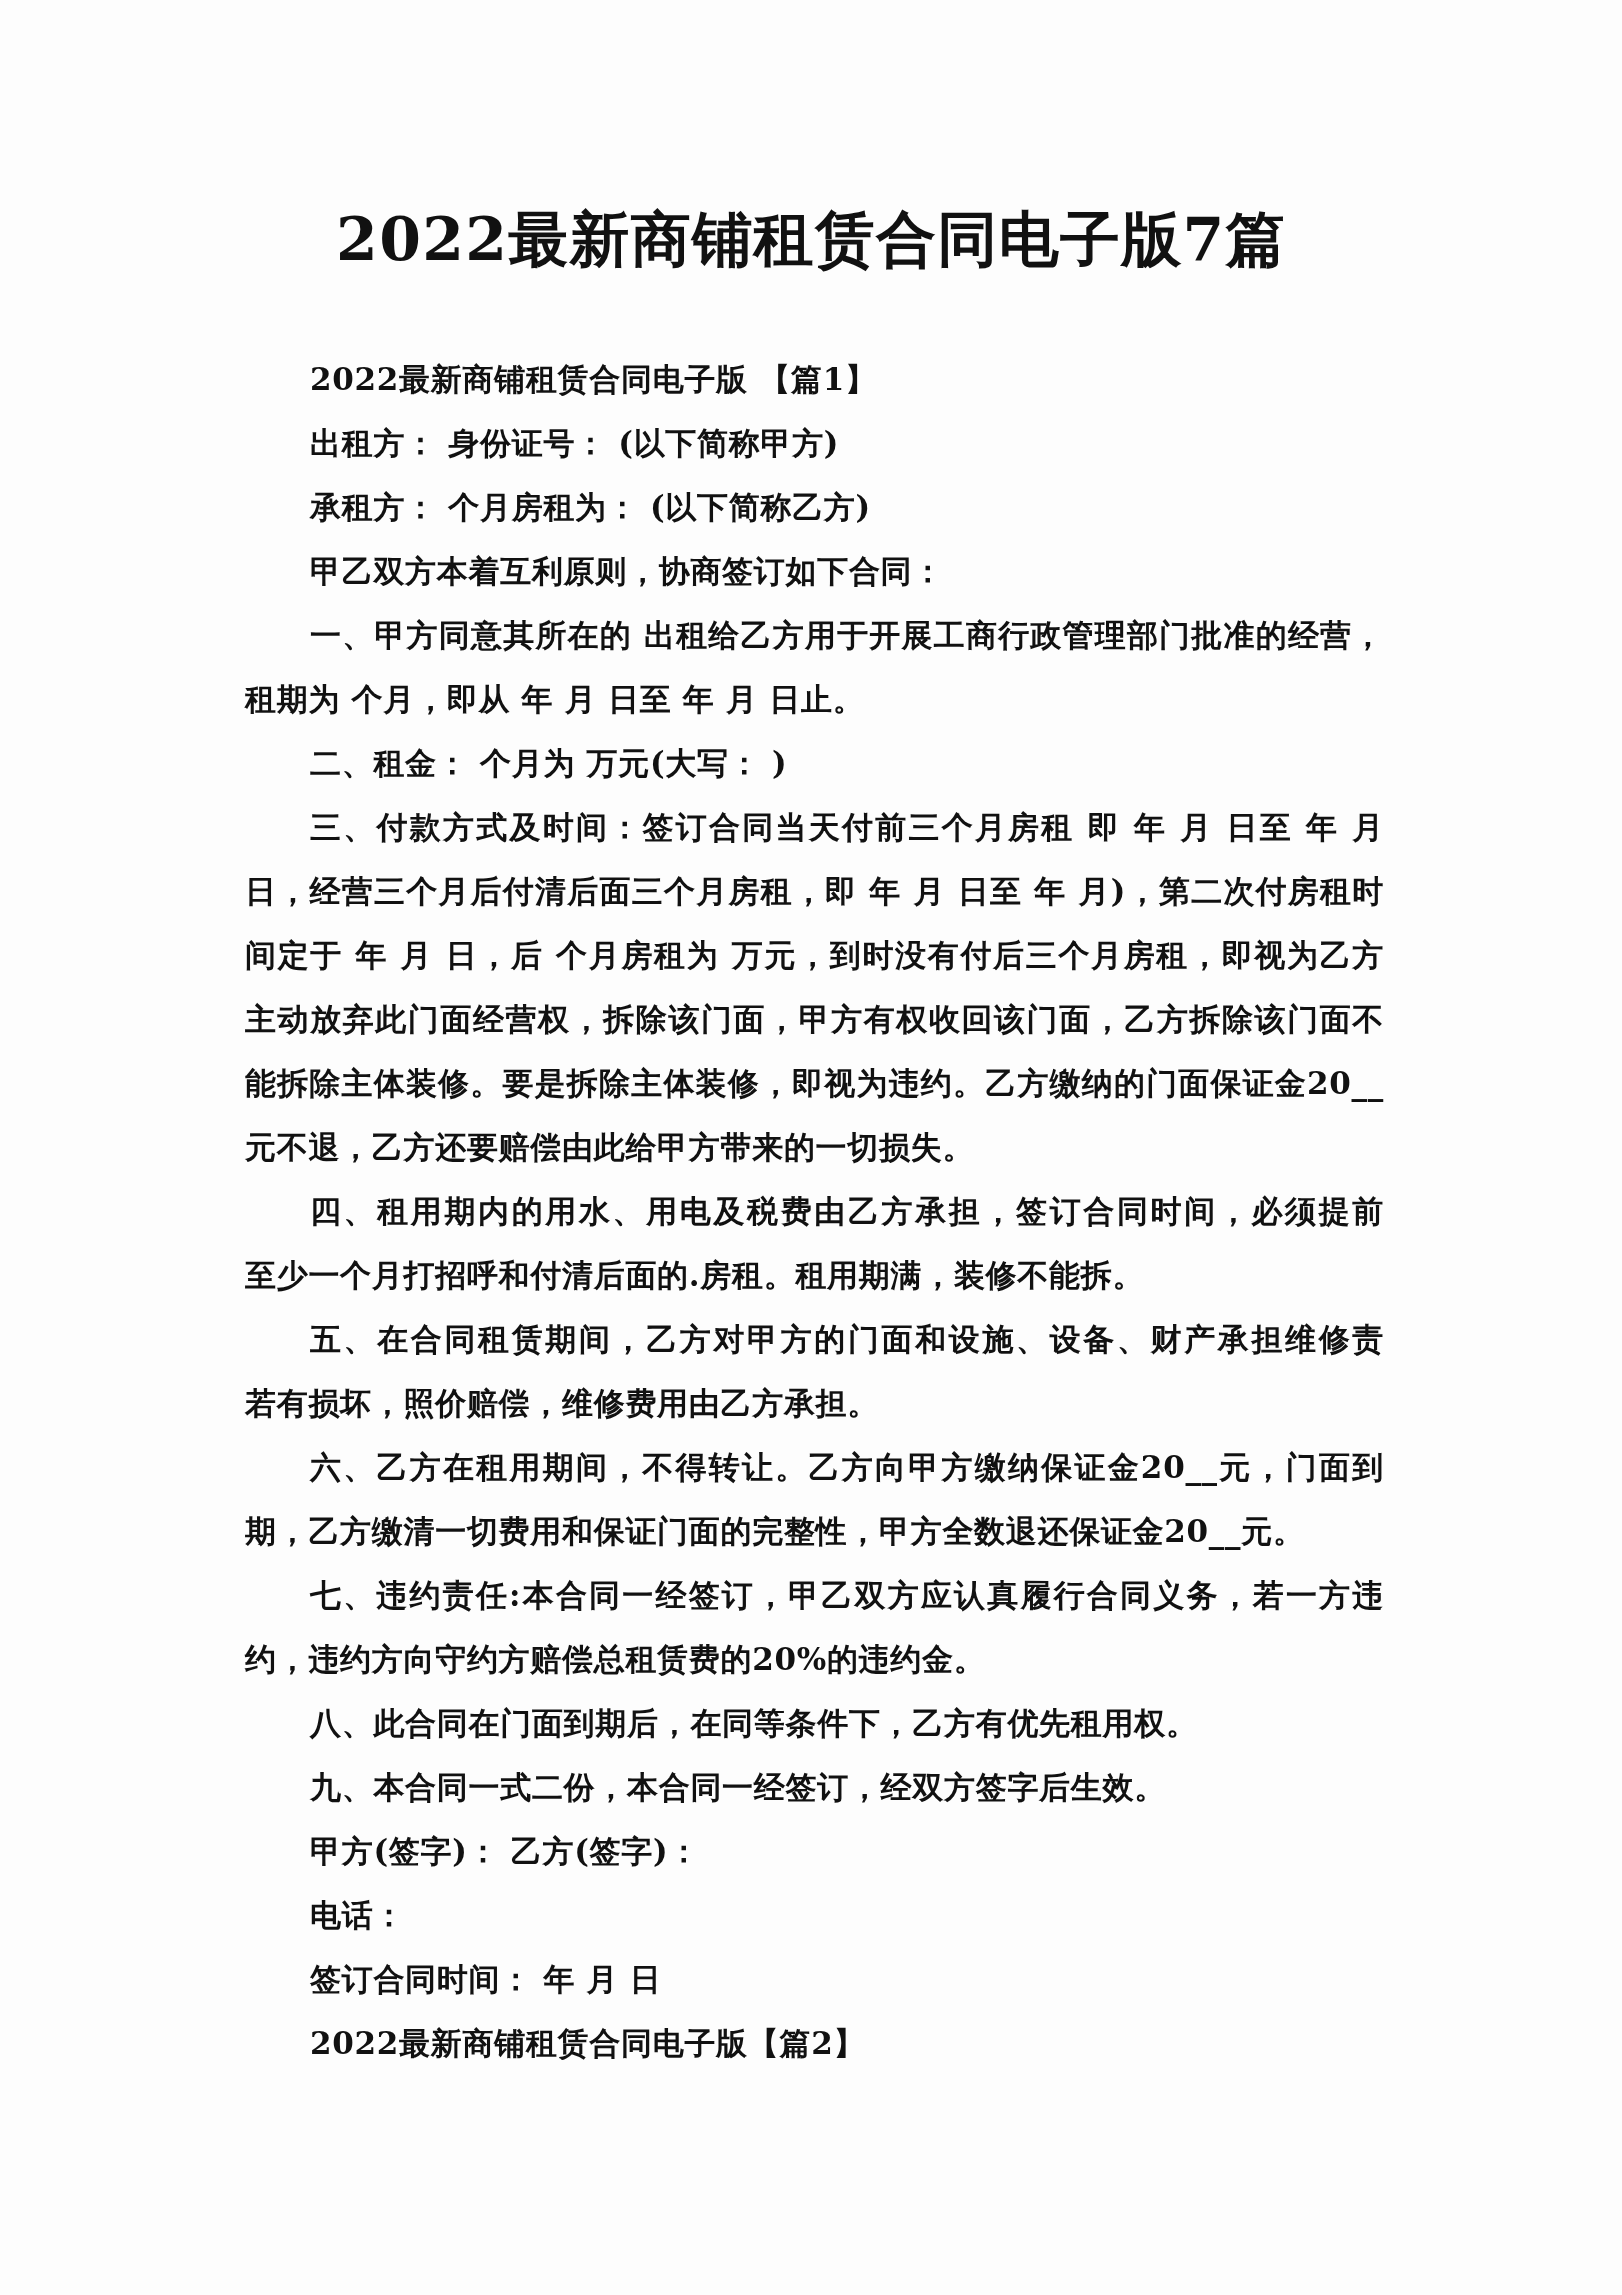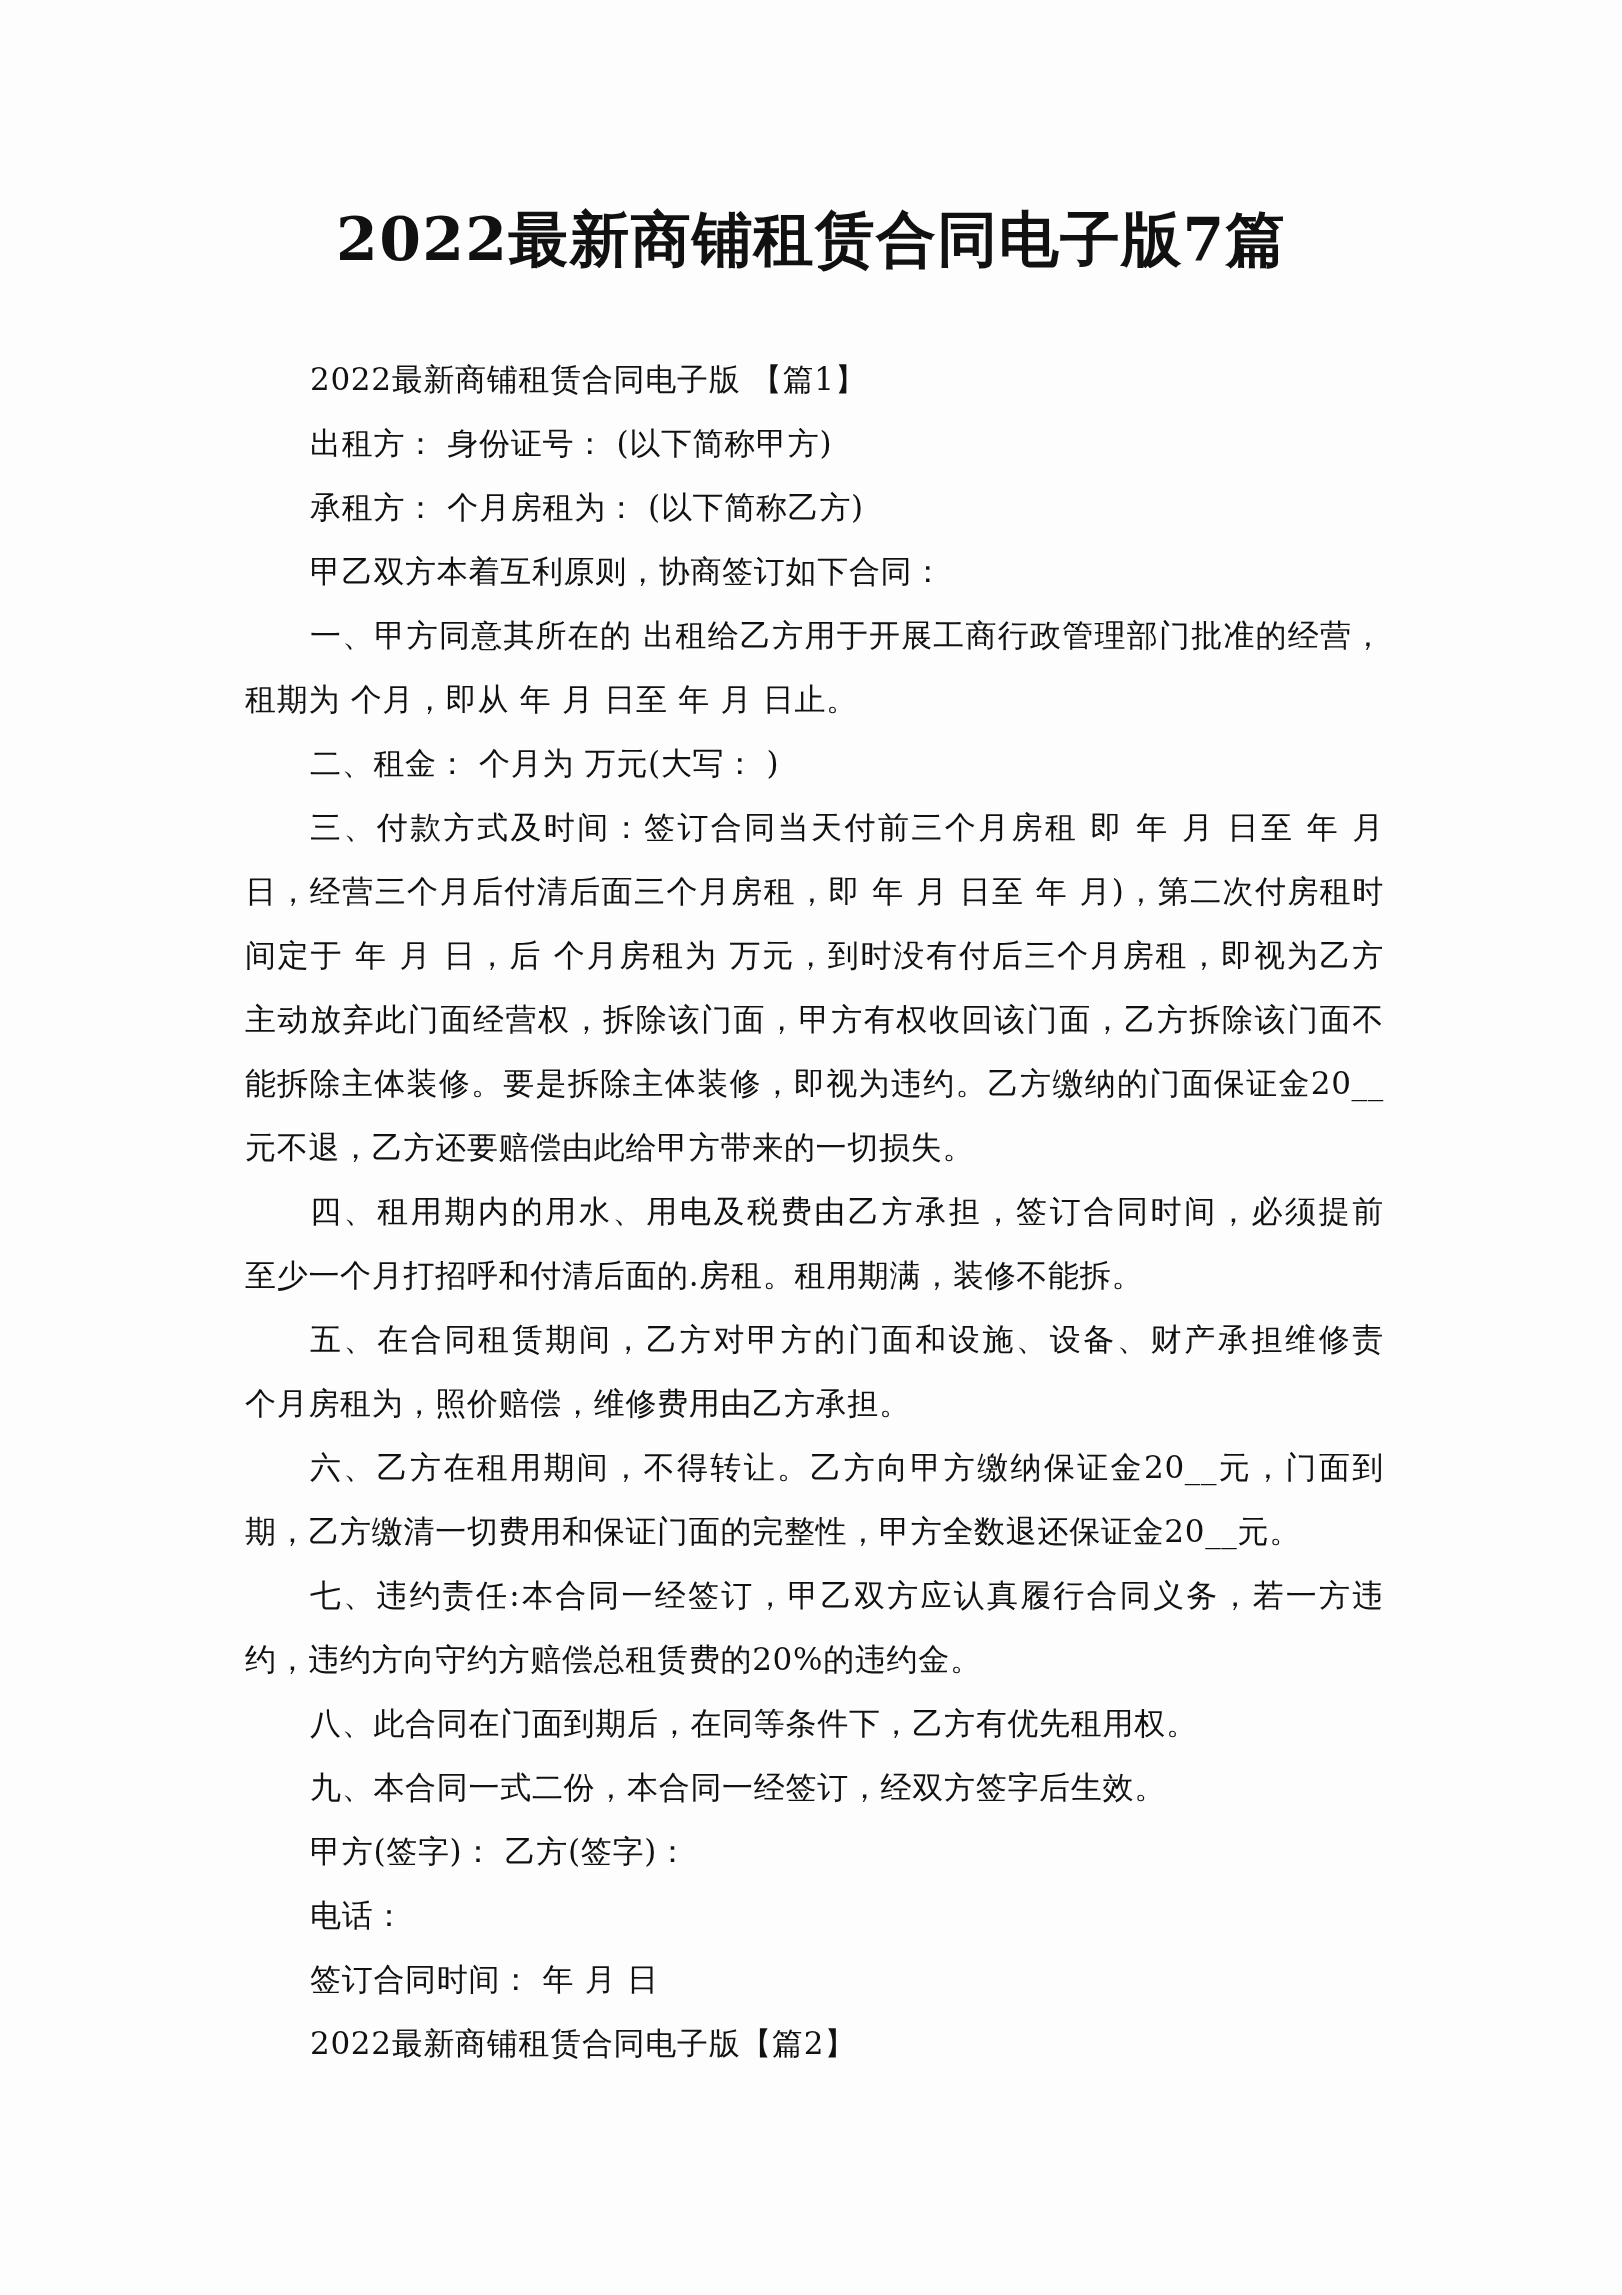--- a/index.html
+++ b/index.html
@@ -11,21 +11,21 @@
   .title {
     position: absolute; left: 0; top: 200px; width: 1623px;
     text-align: center; font-size: 60px; line-height: 79px;
     letter-spacing: 1.3px;
   }
   .body-text {
     position: absolute; left: 245px; top: 347px; width: 1139px;
   }
   .line {
     font-size: 31px; line-height: 64px; height: 64px;
-    white-space: nowrap; letter-spacing: 0.7px;
+    white-space: nowrap; letter-spacing: 0.7px; font-weight: bold;
   }
   .line.indent { padding-left: 65px; }
   .line.justify {
     text-align: justify; text-align-last: justify; white-space: normal;
     overflow: hidden;
   }
 </style>
 </head>
 <body>
 
@@ -41,21 +41,21 @@
   <div class="line indent">二、租金：  个月为 万元(大写：  )</div>
   <div class="line indent justify">三、付款方式及时间：签订合同当天付前三个月房租 即 年 月 日至 年 月</div>
   <div class="line justify">日，经营三个月后付清后面三个月房租，即 年 月 日至 年 月)，第二次付房租时</div>
   <div class="line justify">间定于 年 月 日，后 个月房租为 万元，到时没有付后三个月房租，即视为乙方</div>
   <div class="line justify">主动放弃此门面经营权，拆除该门面，甲方有权收回该门面，乙方拆除该门面不</div>
   <div class="line justify">能拆除主体装修。要是拆除主体装修，即视为违约。乙方缴纳的门面保证金20__</div>
   <div class="line">元不退，乙方还要赔偿由此给甲方带来的一切损失。</div>
   <div class="line indent justify">四、租用期内的用水、用电及税费由乙方承担，签订合同时间，必须提前</div>
   <div class="line">至少一个月打招呼和付清后面的.房租。租用期满，装修不能拆。</div>
   <div class="line indent justify">五、在合同租赁期间，乙方对甲方的门面和设施、设备、财产承担维修责任，</div>
-  <div class="line">个月房租为，照价赔偿，维修费用由乙方承担。</div>
+  <div class="line">若有损坏，照价赔偿，维修费用由乙方承担。</div>
   <div class="line indent justify">六、乙方在租用期间，不得转让。乙方向甲方缴纳保证金20__元，门面到</div>
   <div class="line">期，乙方缴清一切费用和保证门面的完整性，甲方全数退还保证金20__元。</div>
   <div class="line indent justify">七、违约责任:本合同一经签订，甲乙双方应认真履行合同义务，若一方违</div>
   <div class="line">约，违约方向守约方赔偿总租赁费的20%的违约金。</div>
   <div class="line indent">八、此合同在门面到期后，在同等条件下，乙方有优先租用权。</div>
   <div class="line indent">九、本合同一式二份，本合同一经签订，经双方签字后生效。</div>
   <div class="line indent">甲方(签字)：  乙方(签字)：</div>
   <div class="line indent">电话：</div>
   <div class="line indent">签订合同时间：  年  月  日</div>
   <div class="line indent">2022最新商铺租赁合同电子版【篇2】</div>

